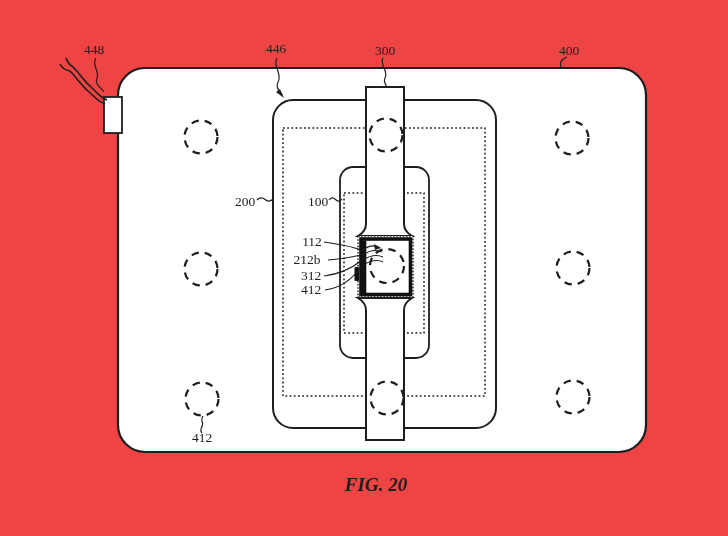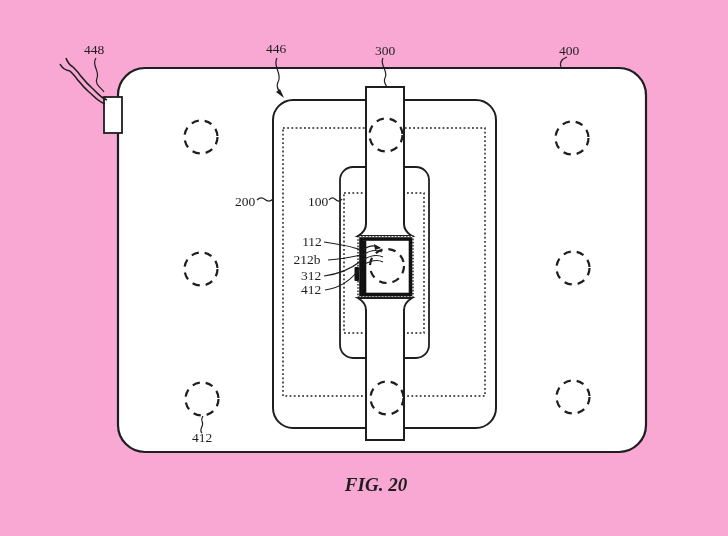--- a/index.html
+++ b/index.html
@@ -1,16 +1,16 @@
 <!DOCTYPE html>
 <html><head>
 <meta charset="utf-8">
 <style>
   html,body{margin:0;padding:0;background:#ffffff;}
-  .page{position:relative;width:728px;height:536px;background:#f9a8d4;overflow:hidden;
+  .page{position:relative;width:728px;height:536px;background:#ef4444;overflow:hidden;
         font-family:"Liberation Serif","DejaVu Serif",serif;}
   svg{position:absolute;left:0;top:0;}
   text{fill:#1e1e1e;font-family:"Liberation Serif","DejaVu Serif",serif;font-size:13.5px;}
   text.caption{font-size:19px;font-weight:bold;font-style:italic;}
 </style>
 </head>
 <body>
 
 <div class="page">
 <svg width="728" height="536" viewBox="0 0 728 536">

